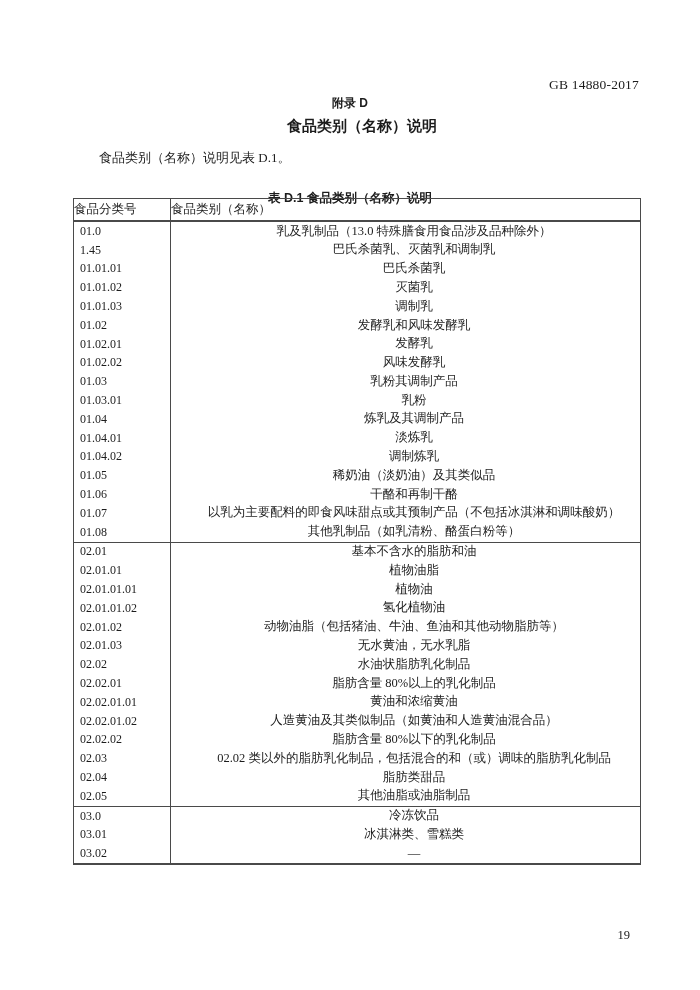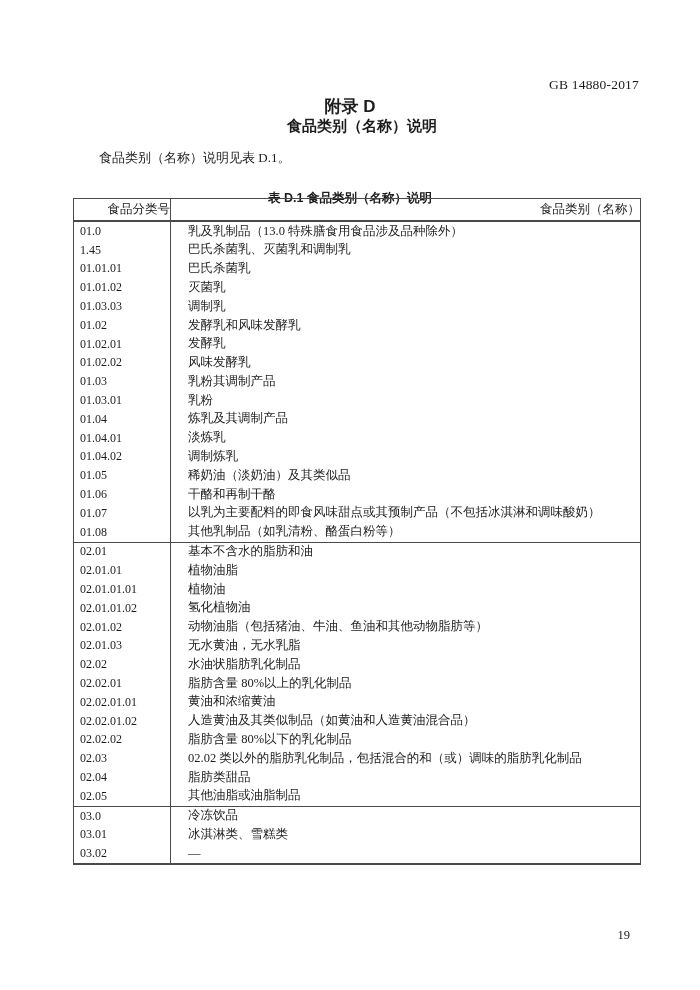--- a/index.html
+++ b/index.html
@@ -20,21 +20,21 @@
     letter-spacing: 0.2px;
   }
   .appendix-title {
     position: absolute;
     top: 95px;
     left: 0;
     width: 700px;
     text-align: center;
     font-family: "Liberation Sans", "DejaVu Sans", sans-serif;
     font-weight: bold;
-    font-size: 17px;
+    font-size: 12px;
   }
   .appendix-subtitle {
     position: absolute;
     top: 117px;
     left: 12px;
     width: 700px;
     text-align: center;
     font-family: "Liberation Sans", "DejaVu Sans", sans-serif;
     font-weight: bold;
     font-size: 15px;
@@ -65,39 +65,39 @@
     border-collapse: collapse;
     table-layout: fixed;
     border: 1.5px solid #4a4a4a;
     border-bottom-width: 2.5px;
   }
   col.code-col { width: 97px; }
   .cat-table th {
     height: 21px;
     font-size: 12.5px;
     font-weight: normal;
-    text-align: right;
+    text-align: left;
     vertical-align: middle;
     padding: 0;
     border-bottom: 2px solid #4a4a4a;
   }
   .cat-table th.code-h, .cat-table td.code-cell {
     border-right: 1.2px solid #4a4a4a;
   }
   .cat-table td {
     height: 18.8px;
     padding: 0;
     vertical-align: middle;
     font-size: 12.5px;
     line-height: 1.1;
     white-space: nowrap;
     overflow: hidden;
   }
   .cat-table td.code-cell { padding-left: 6px; font-size: 12px; }
-  .cat-table td.name-cell { padding-left: 17px; }
+  .cat-table td.name-cell { padding-left: 17px; text-align: center; }
   tbody.section + tbody.section { border-top: 1.4px solid #4a4a4a; }
   .page-number {
     position: absolute;
     top: 911px;
     right: 70px;
     font-size: 12.5px;
     margin-top: 17px;
   }
 </style>
 </head>
@@ -135,21 +135,21 @@
       </tr>
       <tr>
         <td class="code-cell">01.01.01</td>
         <td class="name-cell">巴氏杀菌乳</td>
       </tr>
       <tr>
         <td class="code-cell">01.01.02</td>
         <td class="name-cell">灭菌乳</td>
       </tr>
       <tr>
-        <td class="code-cell">01.03.03</td>
+        <td class="code-cell">01.01.03</td>
         <td class="name-cell">调制乳</td>
       </tr>
       <tr>
         <td class="code-cell">01.02</td>
         <td class="name-cell">发酵乳和风味发酵乳</td>
       </tr>
       <tr>
         <td class="code-cell">01.02.01</td>
         <td class="name-cell">发酵乳</td>
       </tr>

